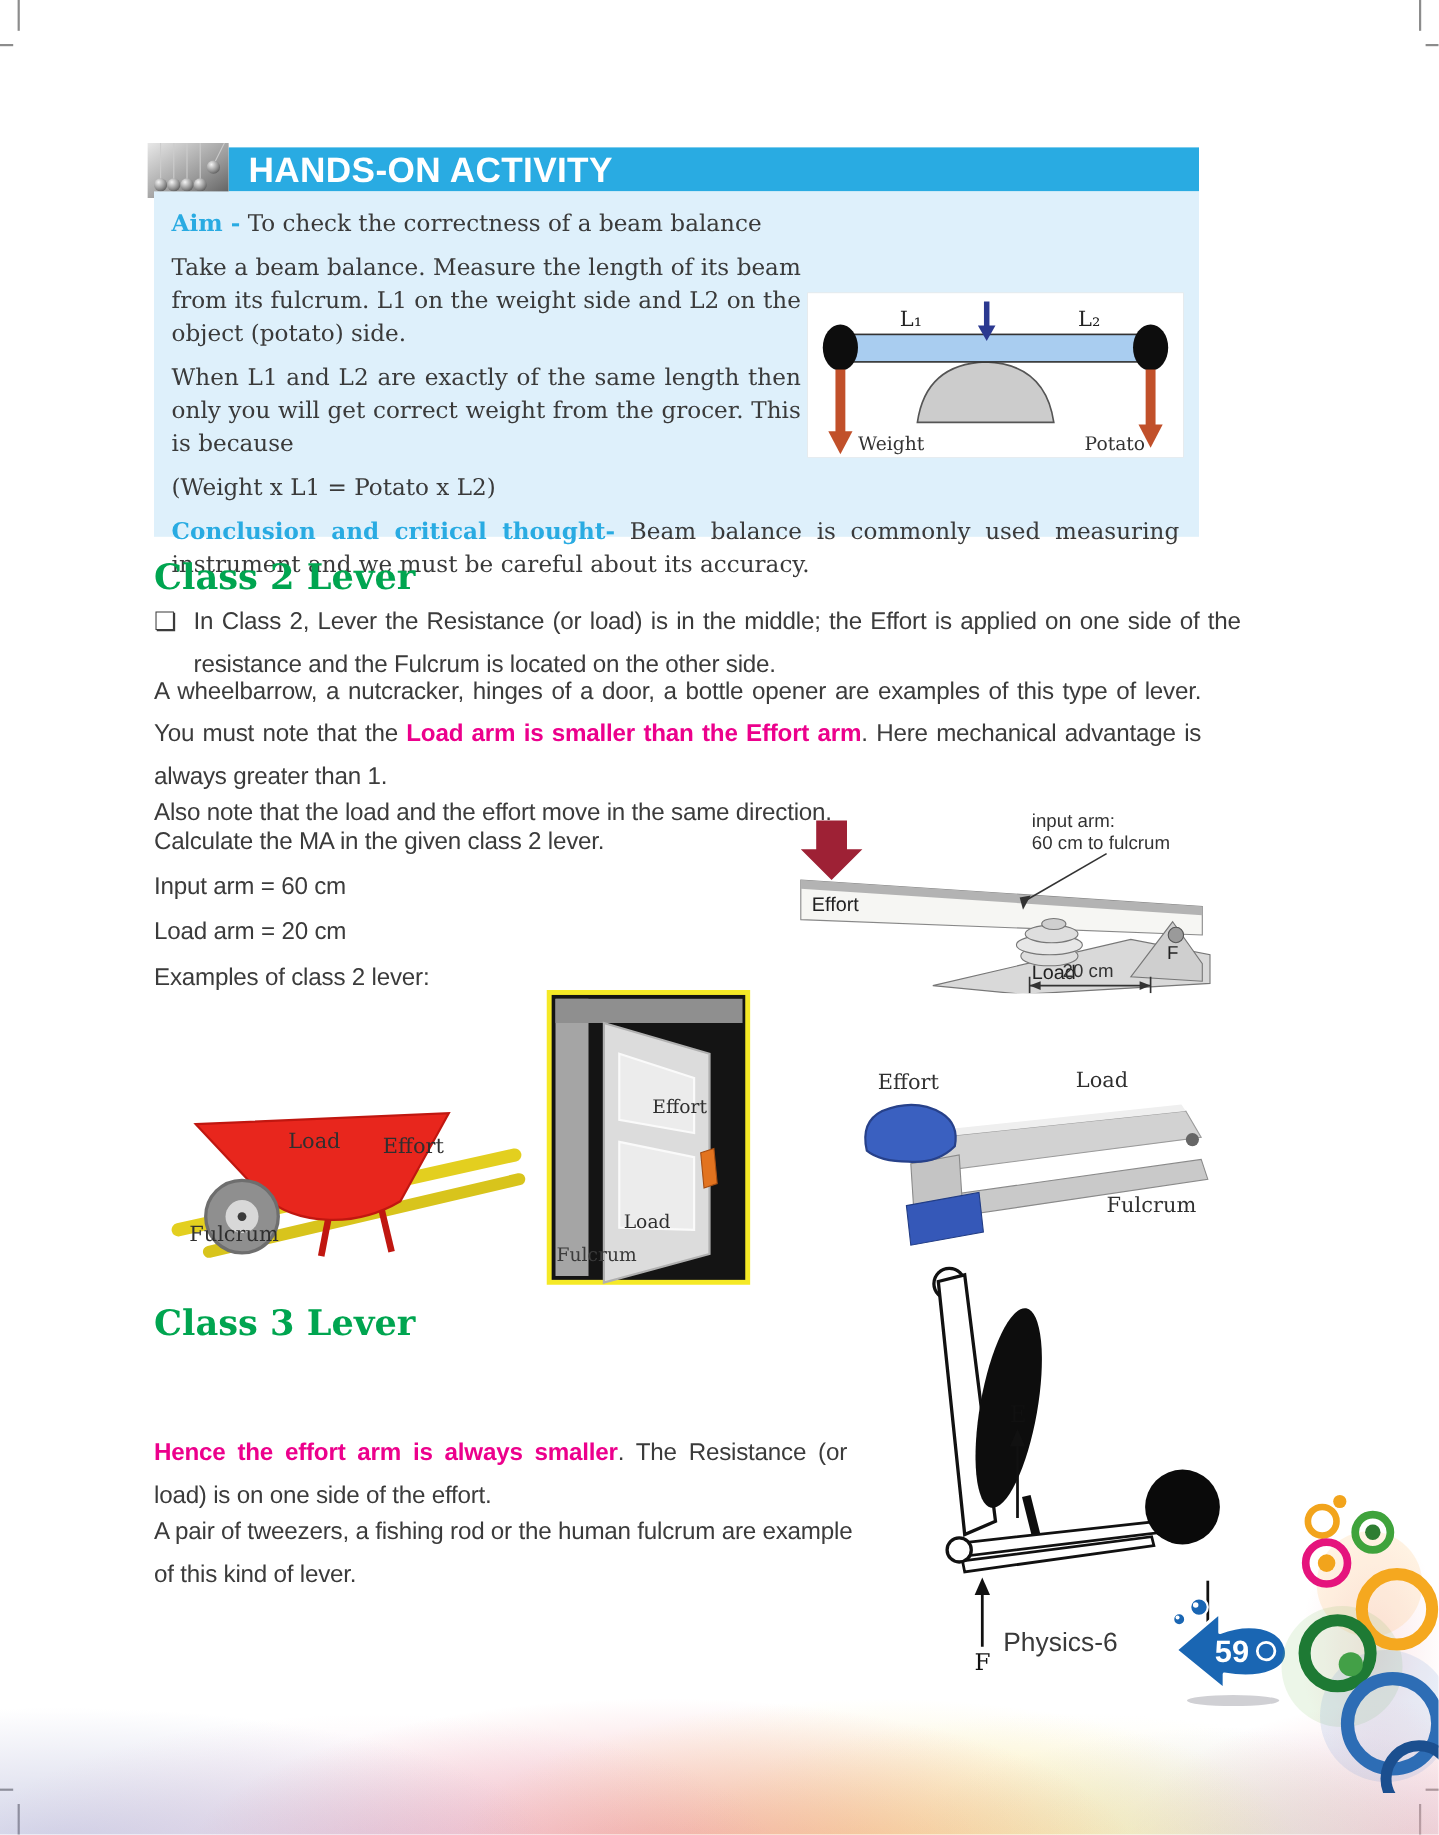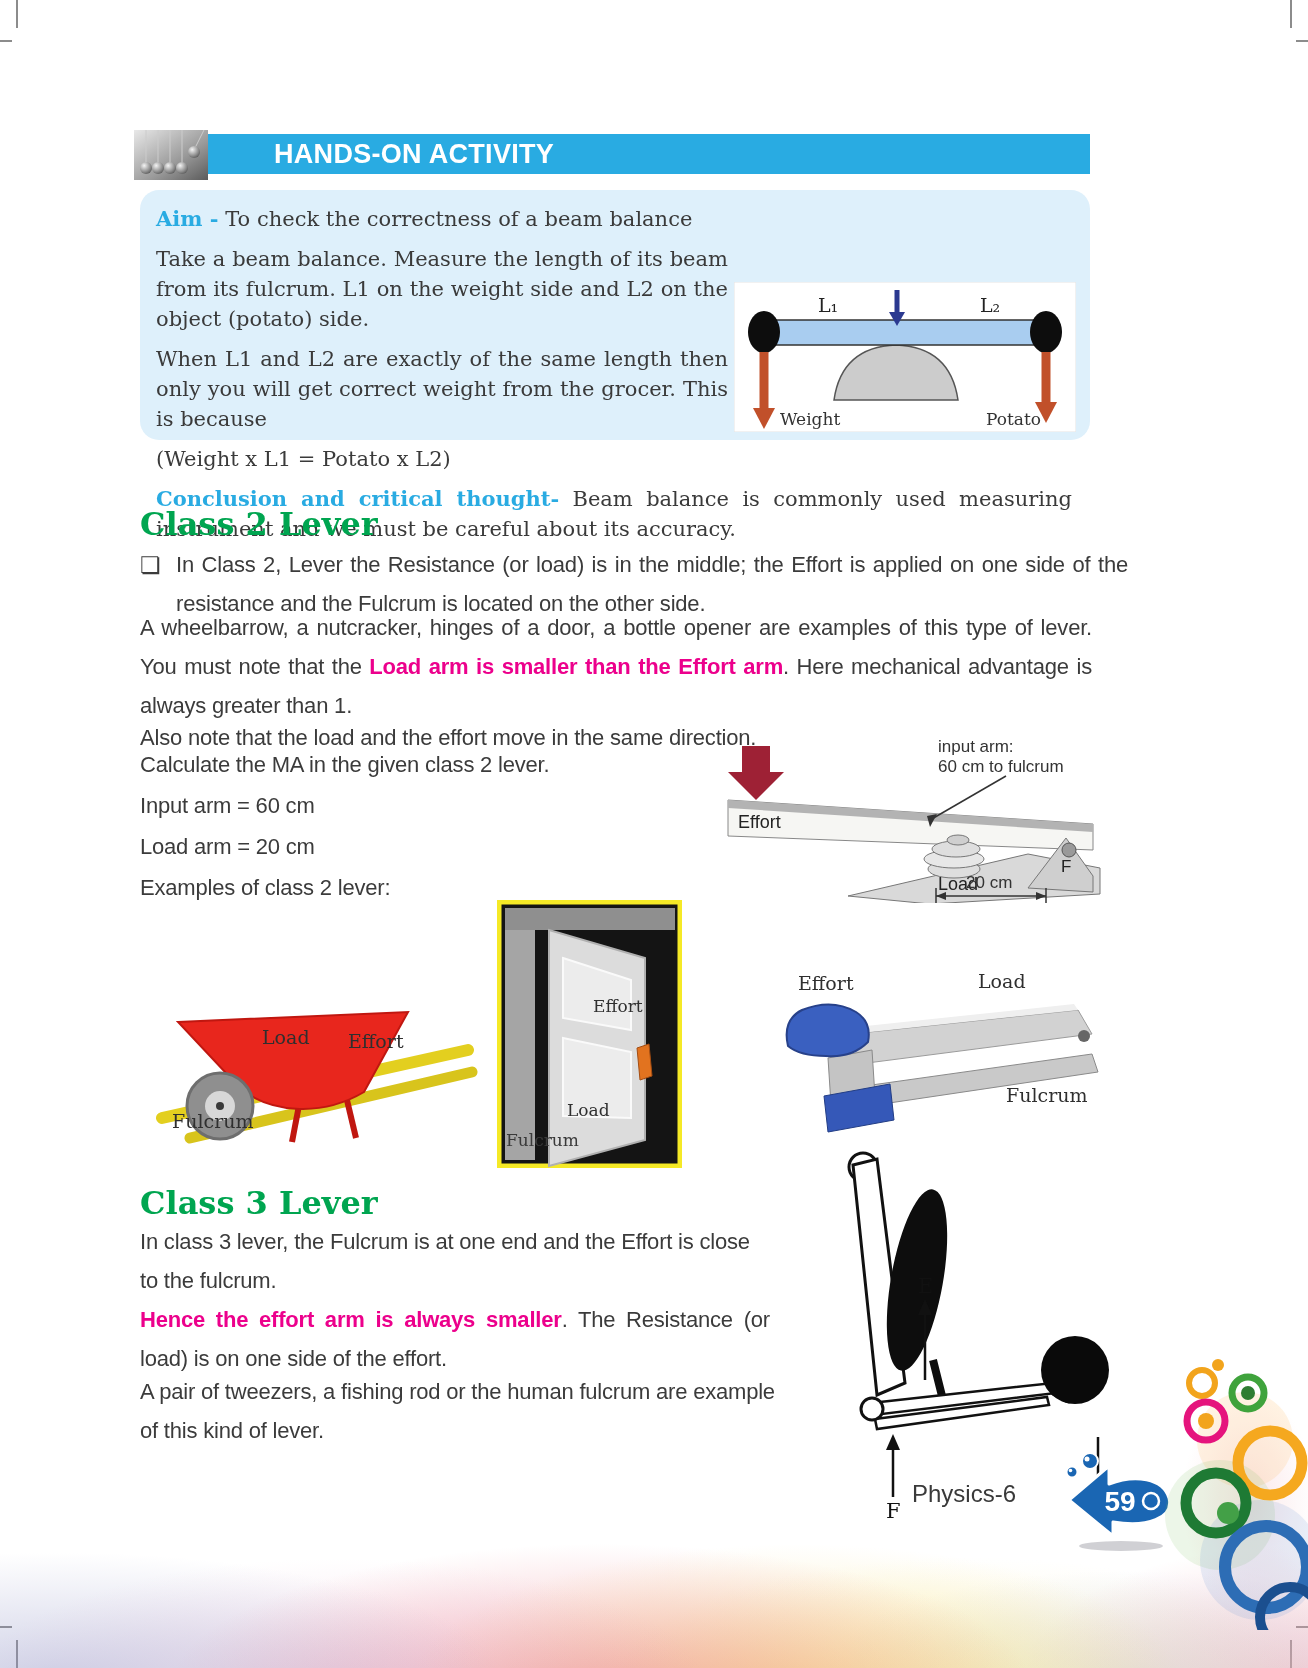--- a/index.html
+++ b/index.html
@@ -6,24 +6,24 @@
   .page{position:relative;width:1308px;height:1668px;background:#ffffff;overflow:hidden;
         font-family:"Liberation Sans", sans-serif;color:#3b3b3b;}
   .crop{position:absolute;background:#8c8c8c;}
 
   
   .activity-box{position:absolute;left:140px;top:130px;width:950px;height:358px;}
   .activity-header{position:absolute;left:0;top:0;width:950px;height:50px;}
   .activity-icon{position:absolute;left:-6px;top:0;width:74px;height:50px;}
   .activity-bar{position:absolute;left:68px;top:4px;width:882px;height:40px;background:#29abe2;
         display:flex;align-items:center;}
-  .activity-title{color:#ffffff;font-weight:bold;font-size:27px;letter-spacing:.3px;padding-left:18px;margin-left:48px;}
-  .activity-body{position:absolute;left:0;top:60px;width:950px;height:250px;background:#def0fb;
+  .activity-title{color:#ffffff;font-weight:bold;font-size:32px;letter-spacing:.3px;padding-left:18px;}
+  .activity-body{position:absolute;left:0;top:44px;width:950px;height:314px;background:#def0fb;
         font-family:"DejaVu Serif", serif;font-size:21px;line-height:30px;color:#3a3a3a;
-        box-sizing:border-box;padding:14px 16px 0 16px;border-radius:19px;}
+        box-sizing:border-box;padding:14px 16px 0 16px;}
   .aim-line{margin:0 0 10px 0;}
   .lbl-cyan{color:#29abe2;font-weight:bold;}
   .act-para{width:572px;text-align:justify;margin:0 0 10px 0;}
   .act-formula{margin:4px 0 10px 0;}
   .act-conclusion{width:916px;text-align:justify;margin:6px 0 0 0;}
   .beam-diagram{position:absolute;left:594px;top:92px;width:342px;height:150px;}
 
   
   .green-heading{position:absolute;font-family:"DejaVu Serif", serif;font-weight:bold;
         font-size:32px;color:#00a550;}
@@ -200,21 +200,20 @@
     <path d="M48,96 Q42,70 62,60 Q92,48 116,62 Q132,72 128,92 Q112,108 86,106 Q60,106 48,96 Z" fill="#3a60c0" stroke="#27418a" stroke-width="2"></path>
     <polygon points="84,146 150,134 154,170 88,182" fill="#3558b8" stroke="#223d85"></polygon>
     <circle cx="344" cy="86" r="6" fill="#666666"></circle>
     <text class="svg-label" x="58" y="40" font-size="19" fill="#2f2f2f">Effort</text>
     <text class="svg-label" x="238" y="38" font-size="19" fill="#2f2f2f">Load</text>
     <text class="svg-label" x="266" y="152" font-size="19" fill="#2f2f2f">Fulcrum</text>
   </svg>
 
   <div class="green-heading" style="left:140px;top:1184px;">Class 3 Lever</div>
 
-  <div class="body-txt" style="left:140px;top:1222px;width:630px;">In class 3 lever, the Fulcrum is at one end and the Effort is close to the fulcrum.</div>
 
   <div class="body-txt just" style="left:140px;top:1300px;width:630px;">
     <span class="hl-pink">Hence the effort arm is always smaller</span><span>.  The Resistance (or load) is on one side of the effort.</span>
   </div>
 
   <div class="body-txt" style="left:140px;top:1372px;width:640px;">A pair of tweezers, a fishing rod or the human fulcrum are example of this kind of lever.</div>
 
   <svg class="diagram-abs" style="left:775px;top:1145px;" width="335" height="375" viewBox="0 0 335 375">
     <circle cx="88" cy="22" r="14" fill="#ffffff" stroke="#111111" stroke-width="3"></circle>
     <path d="M78,20 L102,14 L130,238 L102,250 Z" fill="#ffffff" stroke="#111111" stroke-width="3"></path>

